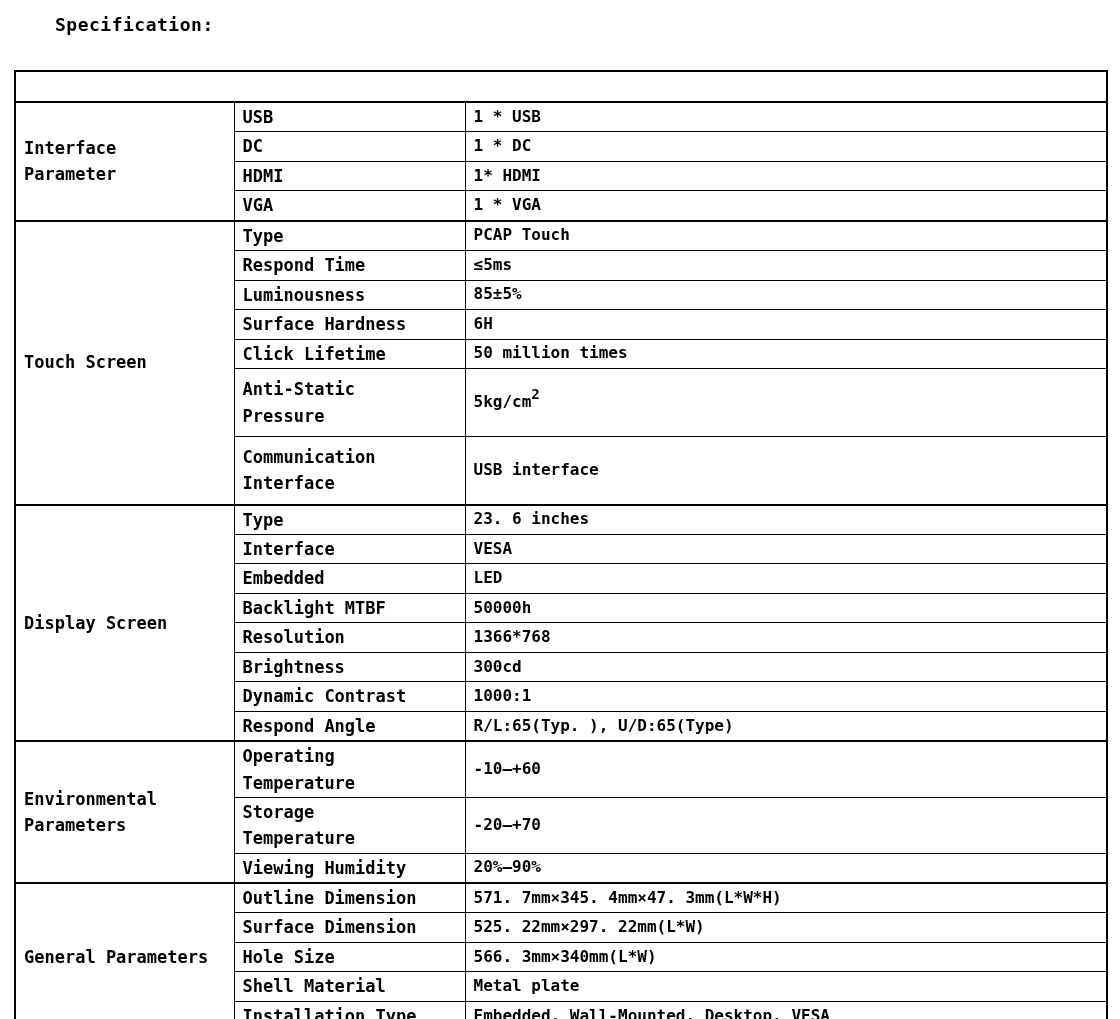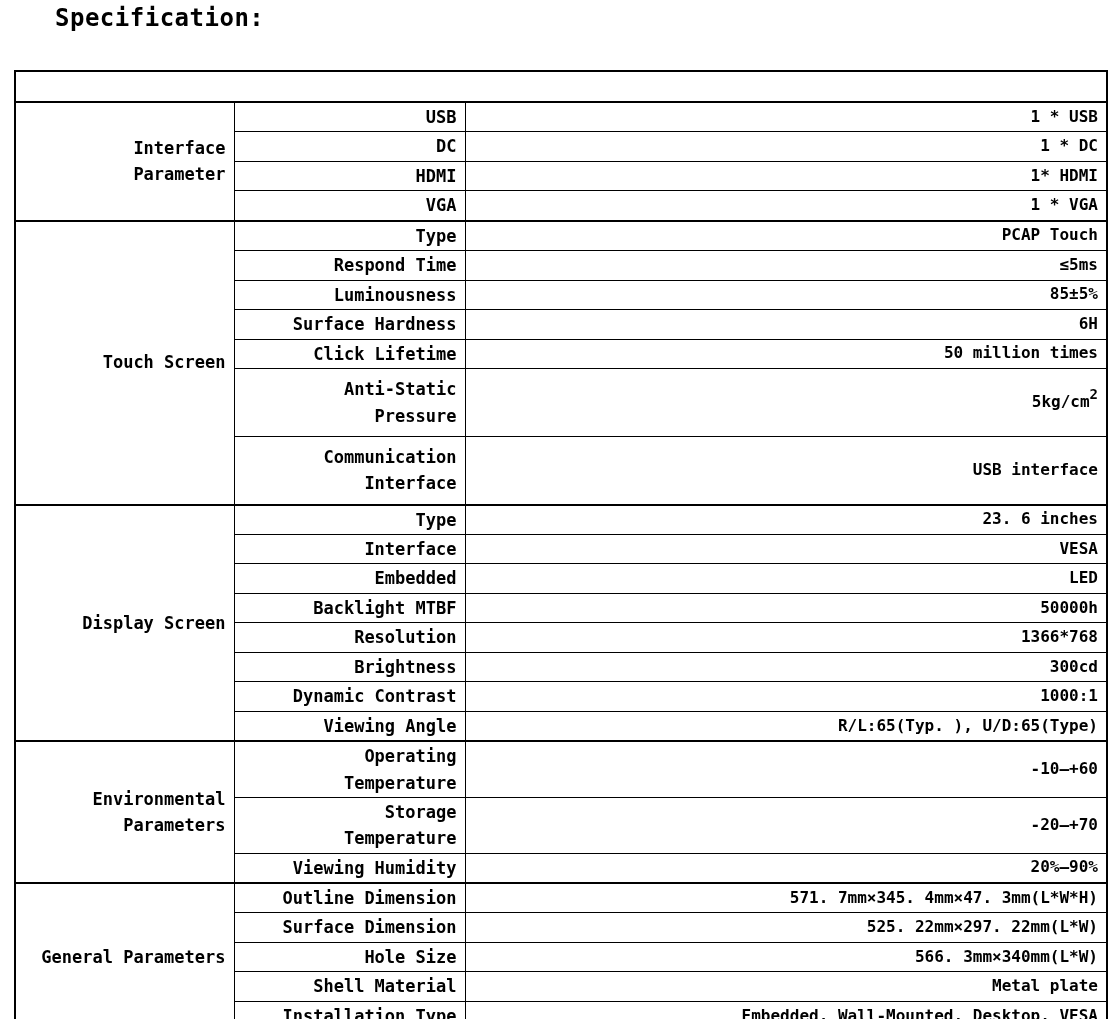--- a/index.html
+++ b/index.html
@@ -14,38 +14,38 @@
   .page {
     position: relative;
     width: 1120px;
     height: 1019px;
     background: #ffffff;
     overflow: hidden;
   }
   .title {
     position: absolute;
     left: 55px;
-    top: 4px;
-    font-size: 24px;
+    top: 14px;
+    font-size: 18px;
     font-weight: bold;
     letter-spacing: 0.5px;
     white-space: pre;
   }
   table.spec {
     position: absolute;
     left: 14px;
     top: 70px;
     width: 1092px;
     border-collapse: collapse;
     table-layout: fixed;
     border: 2px solid #000000;
   }
   table.spec td {
     border: 1px solid #000000;
-    text-align: right;
+    text-align: left;
     vertical-align: middle;
     padding: 1px 8px;
     line-height: 1.55;
     overflow: hidden;
   }
   tr.sec-start td { border-top: 2px solid #000000; }
   tr.hrow { height: 31px; }
   tr.r    { height: 29.5px; }
   tr.t59  { height: 68px; }
   tr.t52  { height: 52px; }
@@ -164,21 +164,21 @@
     </tr>
     <tr class="r">
       <td class="param">Brightness</td>
       <td class="val">300cd</td>
     </tr>
     <tr class="r">
       <td class="param">Dynamic Contrast</td>
       <td class="val">1000:1</td>
     </tr>
     <tr class="r">
-      <td class="param">Viewing Angle</td>
+      <td class="param">Respond Angle</td>
       <td class="val">R/L:65(Typ. ), U/D:65(Type)</td>
     </tr>
 
     <tr class="t52 sec-start">
       <td class="cat" rowspan="3">Environmental
 Parameters</td>
       <td class="param">Operating
 Temperature</td>
       <td class="val">-10—+60</td>
     </tr>

